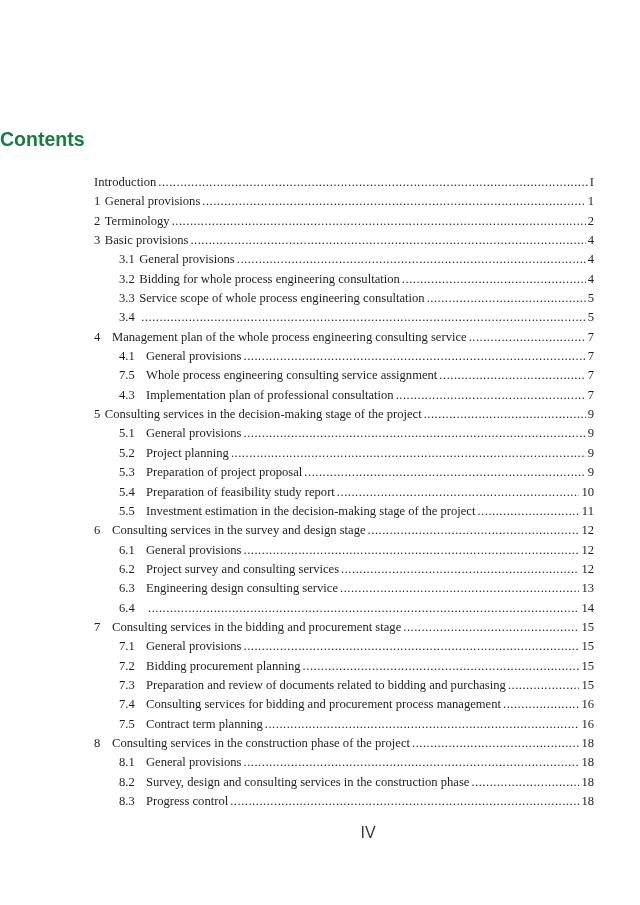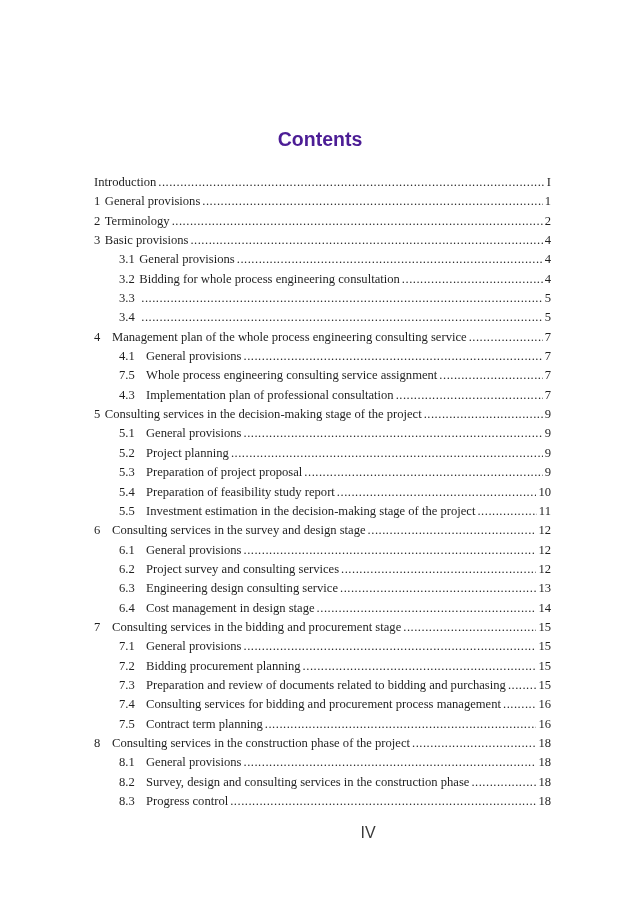--- a/index.html
+++ b/index.html
@@ -11,29 +11,28 @@
     position: relative;
     width: 640px;
     height: 905px;
     background: #ffffff;
     overflow: hidden;
     font-family: "Liberation Serif", serif;
     color: #1f1f1f;
   }
   .doc-title {
     padding-top: 127px;
-    text-align: center;
     font-family: "Liberation Sans", sans-serif;
     font-weight: 600;
     font-size: 19.5px;
     line-height: 25px;
-    color: #4c1d95;
+    color: #15803d;
   }
   .toc {
-    margin: 21px 89px 0 94px; 
+    margin: 21px 46px 0 94px; 
   }
   .row {
     display: flex;
     align-items: baseline;
     height: 19.35px;
     font-size: 12.6px;
     line-height: 19.35px;
     white-space: nowrap;
   }
   .row.sub { padding-left: 25px; }
@@ -106,20 +105,21 @@
     <span class="page-num">4</span>
   </div>
       <div class="row sub">
     <span class="num space1">3.2</span>
     <span class="label">Bidding for whole process engineering consultation</span>
     <span class="leader"></span>
     <span class="page-num">4</span>
   </div>
       <div class="row sub">
     <span class="num space1">3.3</span>
+    <span class="label">Service scope of whole process engineering consultation</span>
     <span class="leader"></span>
     <span class="page-num">5</span>
   </div>
       <div class="row sub">
     <span class="num space1">3.4</span>
     <span class="leader"></span>
     <span class="page-num">5</span>
   </div>
       <div class="row">
     <span class="num tab0">4</span>
@@ -200,21 +200,20 @@
     <span class="page-num">12</span>
   </div>
       <div class="row sub">
     <span class="num tab1">6.3</span>
     <span class="label">Engineering design consulting service</span>
     <span class="leader"></span>
     <span class="page-num">13</span>
   </div>
       <div class="row sub">
     <span class="num tab1">6.4</span>
-    <span class="label">Cost management in design stage</span>
     <span class="leader"></span>
     <span class="page-num">14</span>
   </div>
       <div class="row">
     <span class="num tab0">7</span>
     <span class="label">Consulting services in the bidding and procurement stage</span>
     <span class="leader"></span>
     <span class="page-num">15</span>
   </div>
       <div class="row sub">

